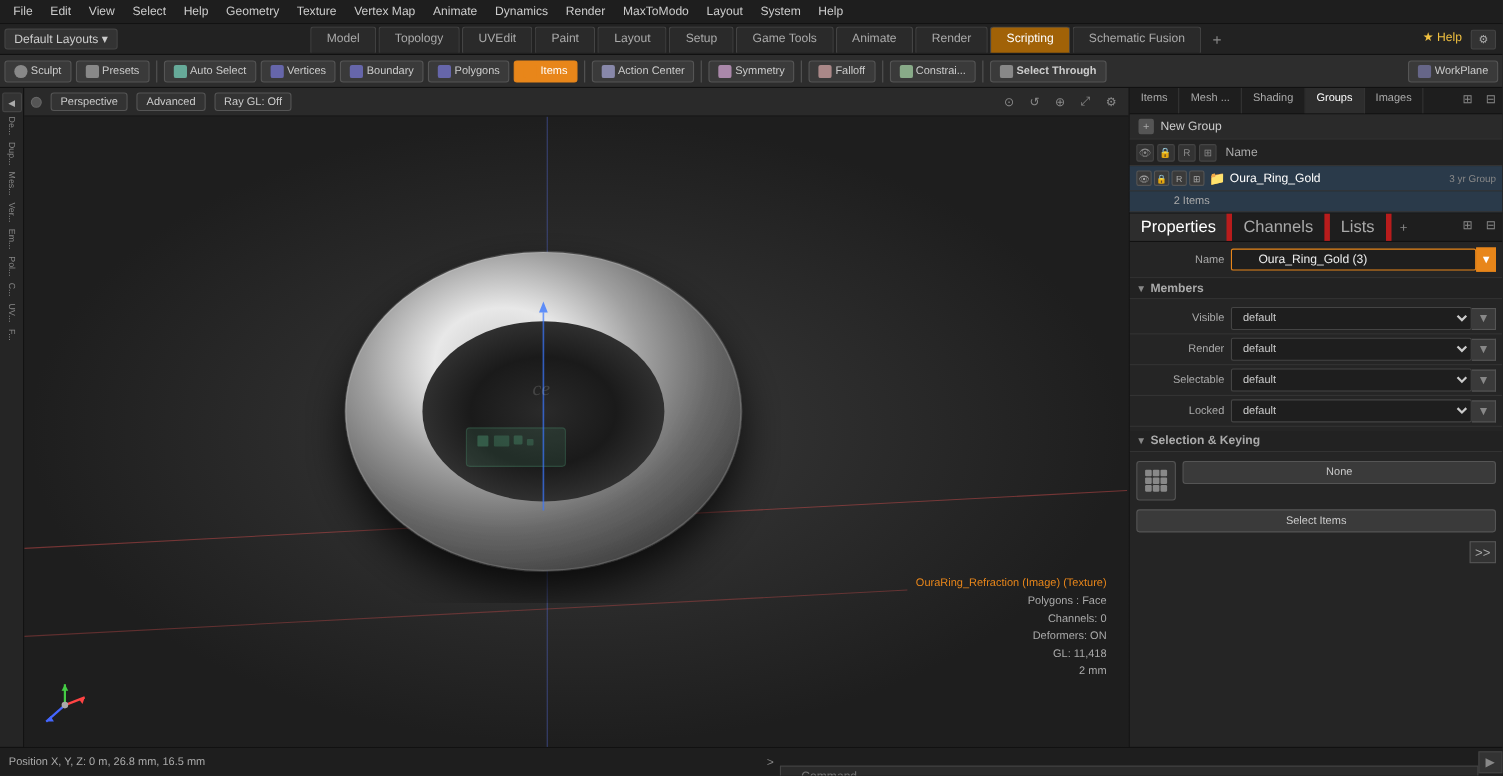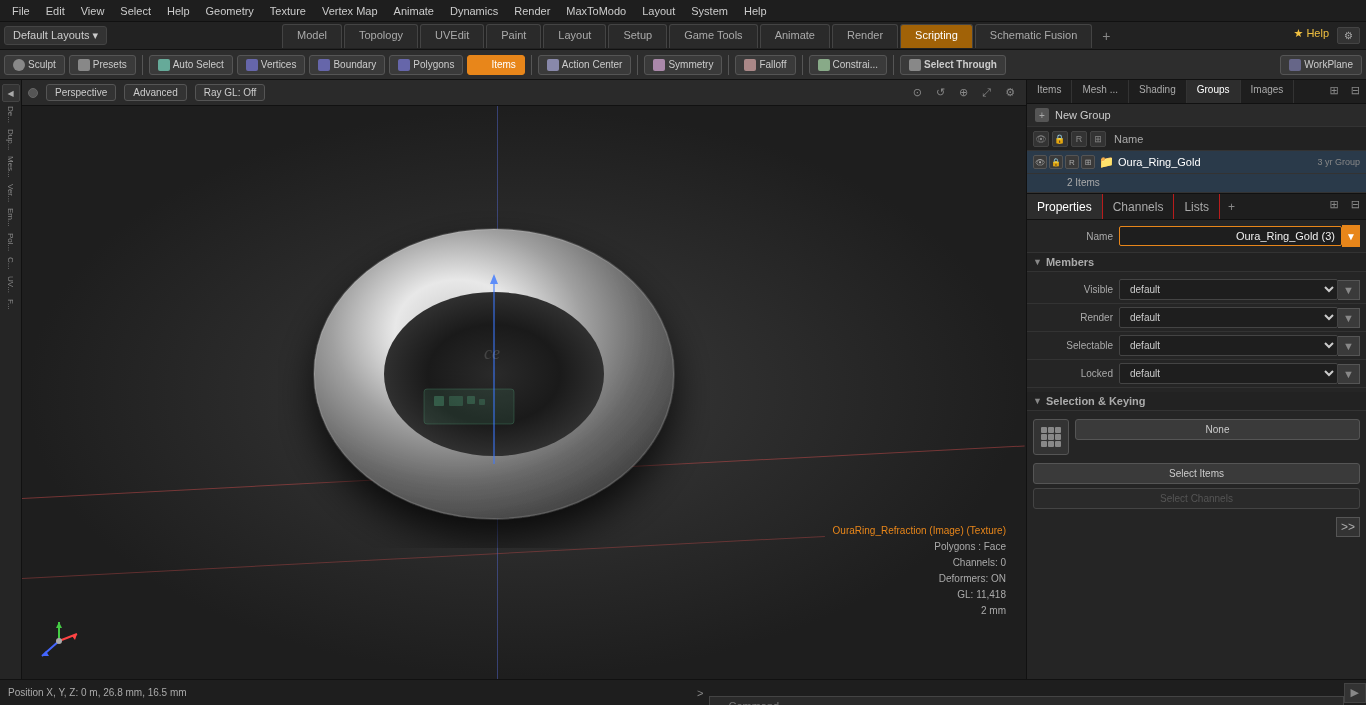--- a/index.html
+++ b/index.html
@@ -76,27 +76,27 @@
     .layer-item-icons { display: flex; gap: 2px; }
     .layer-item-icon { width: 14px; height: 14px; background: #3a3a3a; border: 1px solid #555; border-radius: 2px; cursor: pointer; display: flex; align-items: center; justify-content: center; font-size: 8px; color: #aaa; }
     .layer-item-folder { color: #aaa; margin: 0 4px; font-size: 12px; }
     .layer-item-name { color: #fff; font-size: 11px; flex: 1; }
     .layer-item-tag { color: #888; font-size: 9px; margin-left: 4px; }
 
     
     .panel-bottom { flex: 1; overflow-y: auto; display: flex; flex-direction: column; }
 
     .panel-bottom-tabs { display: flex; background: #1e1e1e; border-bottom: 1px solid #111; height: 26px; align-items: stretch; }
-    .panel-bottom-tab { padding: 4px 10px; color: #aaa; font-size: 12px; cursor: pointer; border-right: 1px solid #b91c1c; display: flex; align-items: center; }
+    .panel-bottom-tab { padding: 4px 10px; color: #aaa; font-size: 15px; cursor: pointer; border-right: 5px solid #b91c1c; display: flex; align-items: center; }
     .panel-bottom-tab.active { color: #fff; background: #2d2d2d; }
     .panel-bottom-tab-add { padding: 4px 8px; color: #888; cursor: pointer; font-size: 12px; display: flex; align-items: center; }
     .panel-bottom-right { margin-left: auto; display: flex; }
     .panel-bottom-icon { padding: 4px 6px; color: #888; cursor: pointer; }
     .prop-label { color: #aaa; font-size: 10px; width: 80px; text-align: right; margin-right: 6px; flex-shrink: 0; }
-    .prop-input-accent { background: #1e1e1e; border: 1px solid #e8861a; color: #eee; padding: 3px 6px; font-size: 11px; flex: 1; border-radius: 2px; text-align: right; }
+    .prop-input-accent { background: #1e1e1e; border: 1px solid #e8861a; color: #eee; padding: 3px 24px; font-size: 11px; flex: 1; border-radius: 2px; }
 
     .prop-section-header { display: flex; align-items: center; padding: 3px 6px; background: #222; border-bottom: 1px solid #333; margin-bottom: 4px; cursor: pointer; }
     .prop-section-triangle { color: #888; margin-right: 4px; font-size: 9px; }
     .prop-section-title { color: #aaa; font-size: 11px; font-weight: bold; }
 
     .prop-row { display: flex; align-items: center; padding: 3px 6px; border-bottom: 1px solid #333; }
     .prop-select { background: #1e1e1e; border: 1px solid #444; color: #ccc; padding: 3px 6px; font-size: 10px; flex: 1; border-radius: 2px; }
     .prop-select-arrow { background: #3a3a3a; border: 1px solid #555; border-left: none; color: #888; padding: 3px 5px; cursor: pointer; }
 
     .keying-controls { display: flex; gap: 6px; padding: 4px 6px; justify-content: flex-end; }
@@ -448,23 +448,22 @@
             <div class="keying-grid-cell"></div>
               <div class="keying-grid-cell"></div>
               <div class="keying-grid-cell"></div>
           </div>
         </div>
         <div class="keying-btn-col">
           <div class="keying-btn">None</div>
         </div>
       </div>
 
-      <div style="padding:4px 6px;display:flex;flex-direction:column;gap:4px;">
+      <div style="padding:4px 6px;display:flex;flex-direction:column;gap:14px;">
         <div class="keying-btn">Select Items</div>
-        <div class="keying-btn disabled">Select Channels</div>
       </div>
 
       <div style="display:flex;justify-content:flex-end;padding:4px 6px;">
         <div style="width:24px;height:20px;background:#333;border:1px solid #555;color:#aaa;display:flex;align-items:center;justify-content:center;cursor:pointer;font-size:12px;">&gt;&gt;</div>
       </div>
 
     </div>
   </div>
 </div>
 

